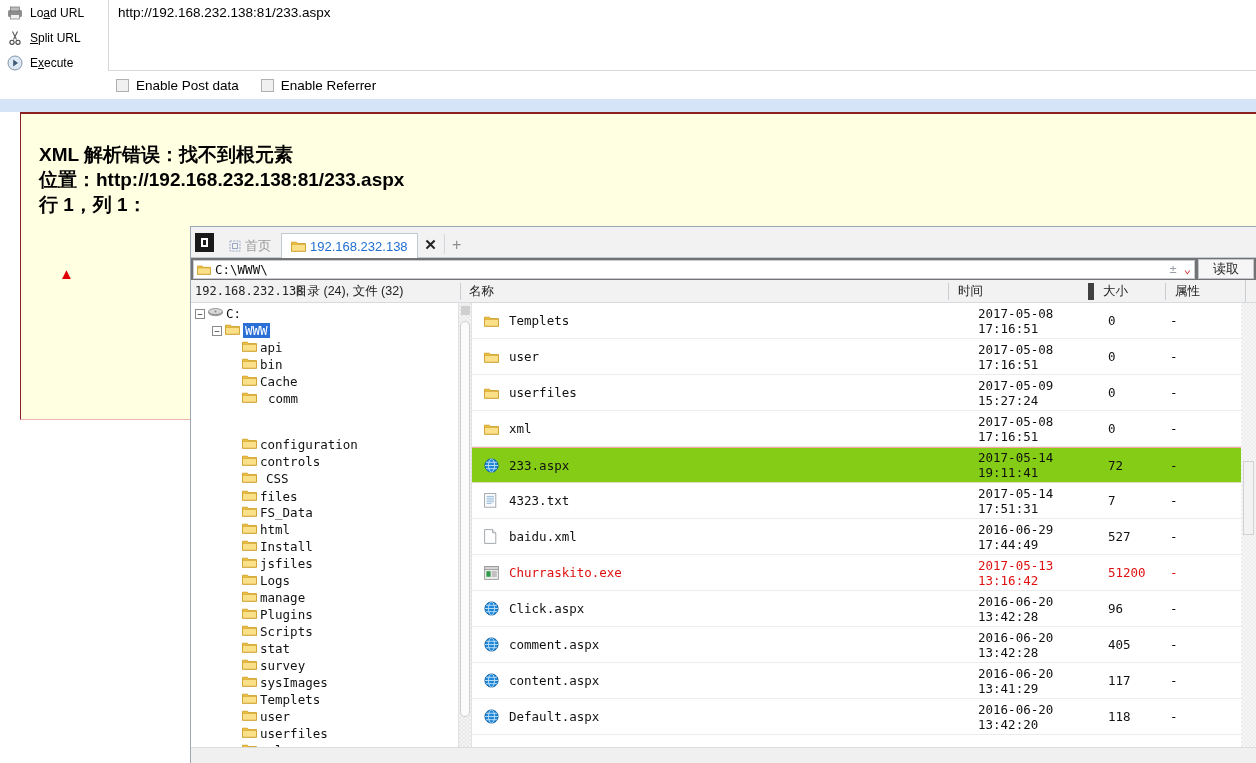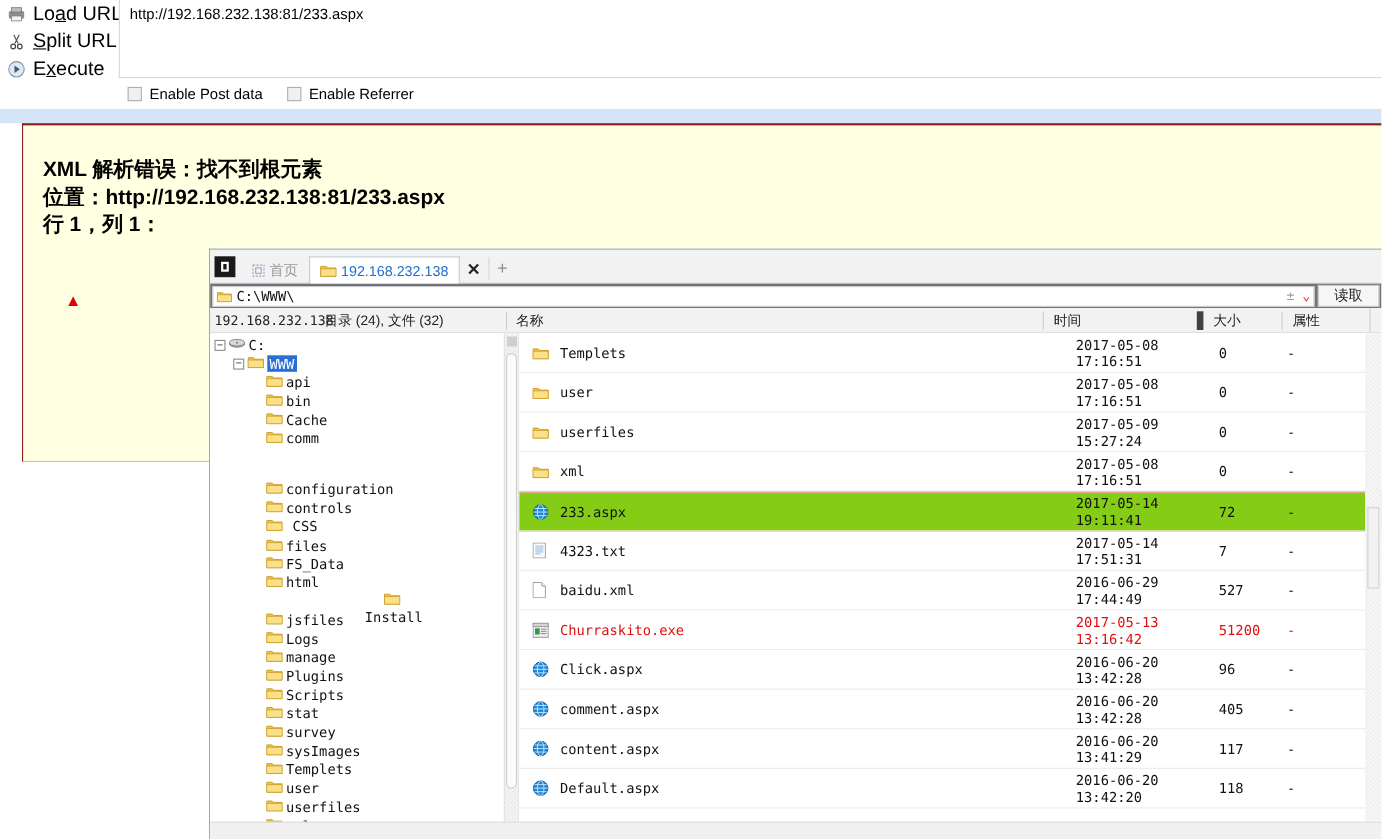--- a/index.html
+++ b/index.html
@@ -23,21 +23,21 @@
   .hb-row {
     display: flex; align-items: center; height: 25px;
     padding-left: 6px;
   }
   .hb-ico {
     width: 18px; height: 18px; margin-right: 6px;
     display: flex; align-items: center; justify-content: center;
     flex: 0 0 18px;
   }
   .hb-label {
-    font-size: 18px; color: #000; white-space: nowrap;
+    font-size: 12px; color: #000; white-space: nowrap;
   }
   .hb-label u { text-decoration: underline; }
   .hb-urlbox {
     position: absolute; left: 108px; top: 0; width: 1148px; height: 71px;
     background: #ffffff; border-left: 1px solid #d8d8d8;
     border-bottom: 1px solid #d8d8d8;
     box-sizing: border-box;
   }
   .hb-urltext {
     font-size: 13.5px; color: #000; padding: 5px 0 0 9px;
@@ -437,21 +437,21 @@
                 </svg></span>
               <span class="tlabel">bin</span>
             </div>
             <div class="tnode" style="padding-left: 51px;">
               <span class="fico"><svg width="15" height="12" viewBox="0 0 15 12">
                   <path d="M0.5 2.2 h5 l1.3 1.4 h7.7 v7.6 h-14 z" fill="#f3c43f" stroke="#c89a22" stroke-width="0.8"></path>
                   <path d="M0.5 4.3 h14 v6.9 h-14 z" fill="#fbe08a" stroke="#c89a22" stroke-width="0.7"></path>
                 </svg></span>
               <span class="tlabel">Cache</span>
             </div>
-            <div class="tnode" style="padding-left: 51px;">
+            <div class="tnode" style="padding-left: 51px; gap: 8px;">
               <span class="fico"><svg width="15" height="12" viewBox="0 0 15 12">
                   <path d="M0.5 2.2 h5 l1.3 1.4 h7.7 v7.6 h-14 z" fill="#f3c43f" stroke="#c89a22" stroke-width="0.8"></path>
                   <path d="M0.5 4.3 h14 v6.9 h-14 z" fill="#fbe08a" stroke="#c89a22" stroke-width="0.7"></path>
                 </svg></span>
               <span class="tlabel">comm</span>
             </div>
             <div class="tnode" style="padding-left: 51px; margin-top: 29px;">
               <span class="fico"><svg width="15" height="12" viewBox="0 0 15 12">
                   <path d="M0.5 2.2 h5 l1.3 1.4 h7.7 v7.6 h-14 z" fill="#f3c43f" stroke="#c89a22" stroke-width="0.8"></path>
                   <path d="M0.5 4.3 h14 v6.9 h-14 z" fill="#fbe08a" stroke="#c89a22" stroke-width="0.7"></path>
@@ -486,21 +486,21 @@
                 </svg></span>
               <span class="tlabel">FS_Data</span>
             </div>
             <div class="tnode" style="padding-left: 51px;">
               <span class="fico"><svg width="15" height="12" viewBox="0 0 15 12">
                   <path d="M0.5 2.2 h5 l1.3 1.4 h7.7 v7.6 h-14 z" fill="#f3c43f" stroke="#c89a22" stroke-width="0.8"></path>
                   <path d="M0.5 4.3 h14 v6.9 h-14 z" fill="#fbe08a" stroke="#c89a22" stroke-width="0.7"></path>
                 </svg></span>
               <span class="tlabel">html</span>
             </div>
-            <div class="tnode" style="padding-left: 51px; flex-direction: column;">
+            <div class="tnode" style="padding-left: 51px;">
               <span class="fico"><svg width="15" height="12" viewBox="0 0 15 12">
                   <path d="M0.5 2.2 h5 l1.3 1.4 h7.7 v7.6 h-14 z" fill="#f3c43f" stroke="#c89a22" stroke-width="0.8"></path>
                   <path d="M0.5 4.3 h14 v6.9 h-14 z" fill="#fbe08a" stroke="#c89a22" stroke-width="0.7"></path>
                 </svg></span>
               <span class="tlabel">Install</span>
             </div>
             <div class="tnode" style="padding-left: 51px;">
               <span class="fico"><svg width="15" height="12" viewBox="0 0 15 12">
                   <path d="M0.5 2.2 h5 l1.3 1.4 h7.7 v7.6 h-14 z" fill="#f3c43f" stroke="#c89a22" stroke-width="0.8"></path>
                   <path d="M0.5 4.3 h14 v6.9 h-14 z" fill="#fbe08a" stroke="#c89a22" stroke-width="0.7"></path>

